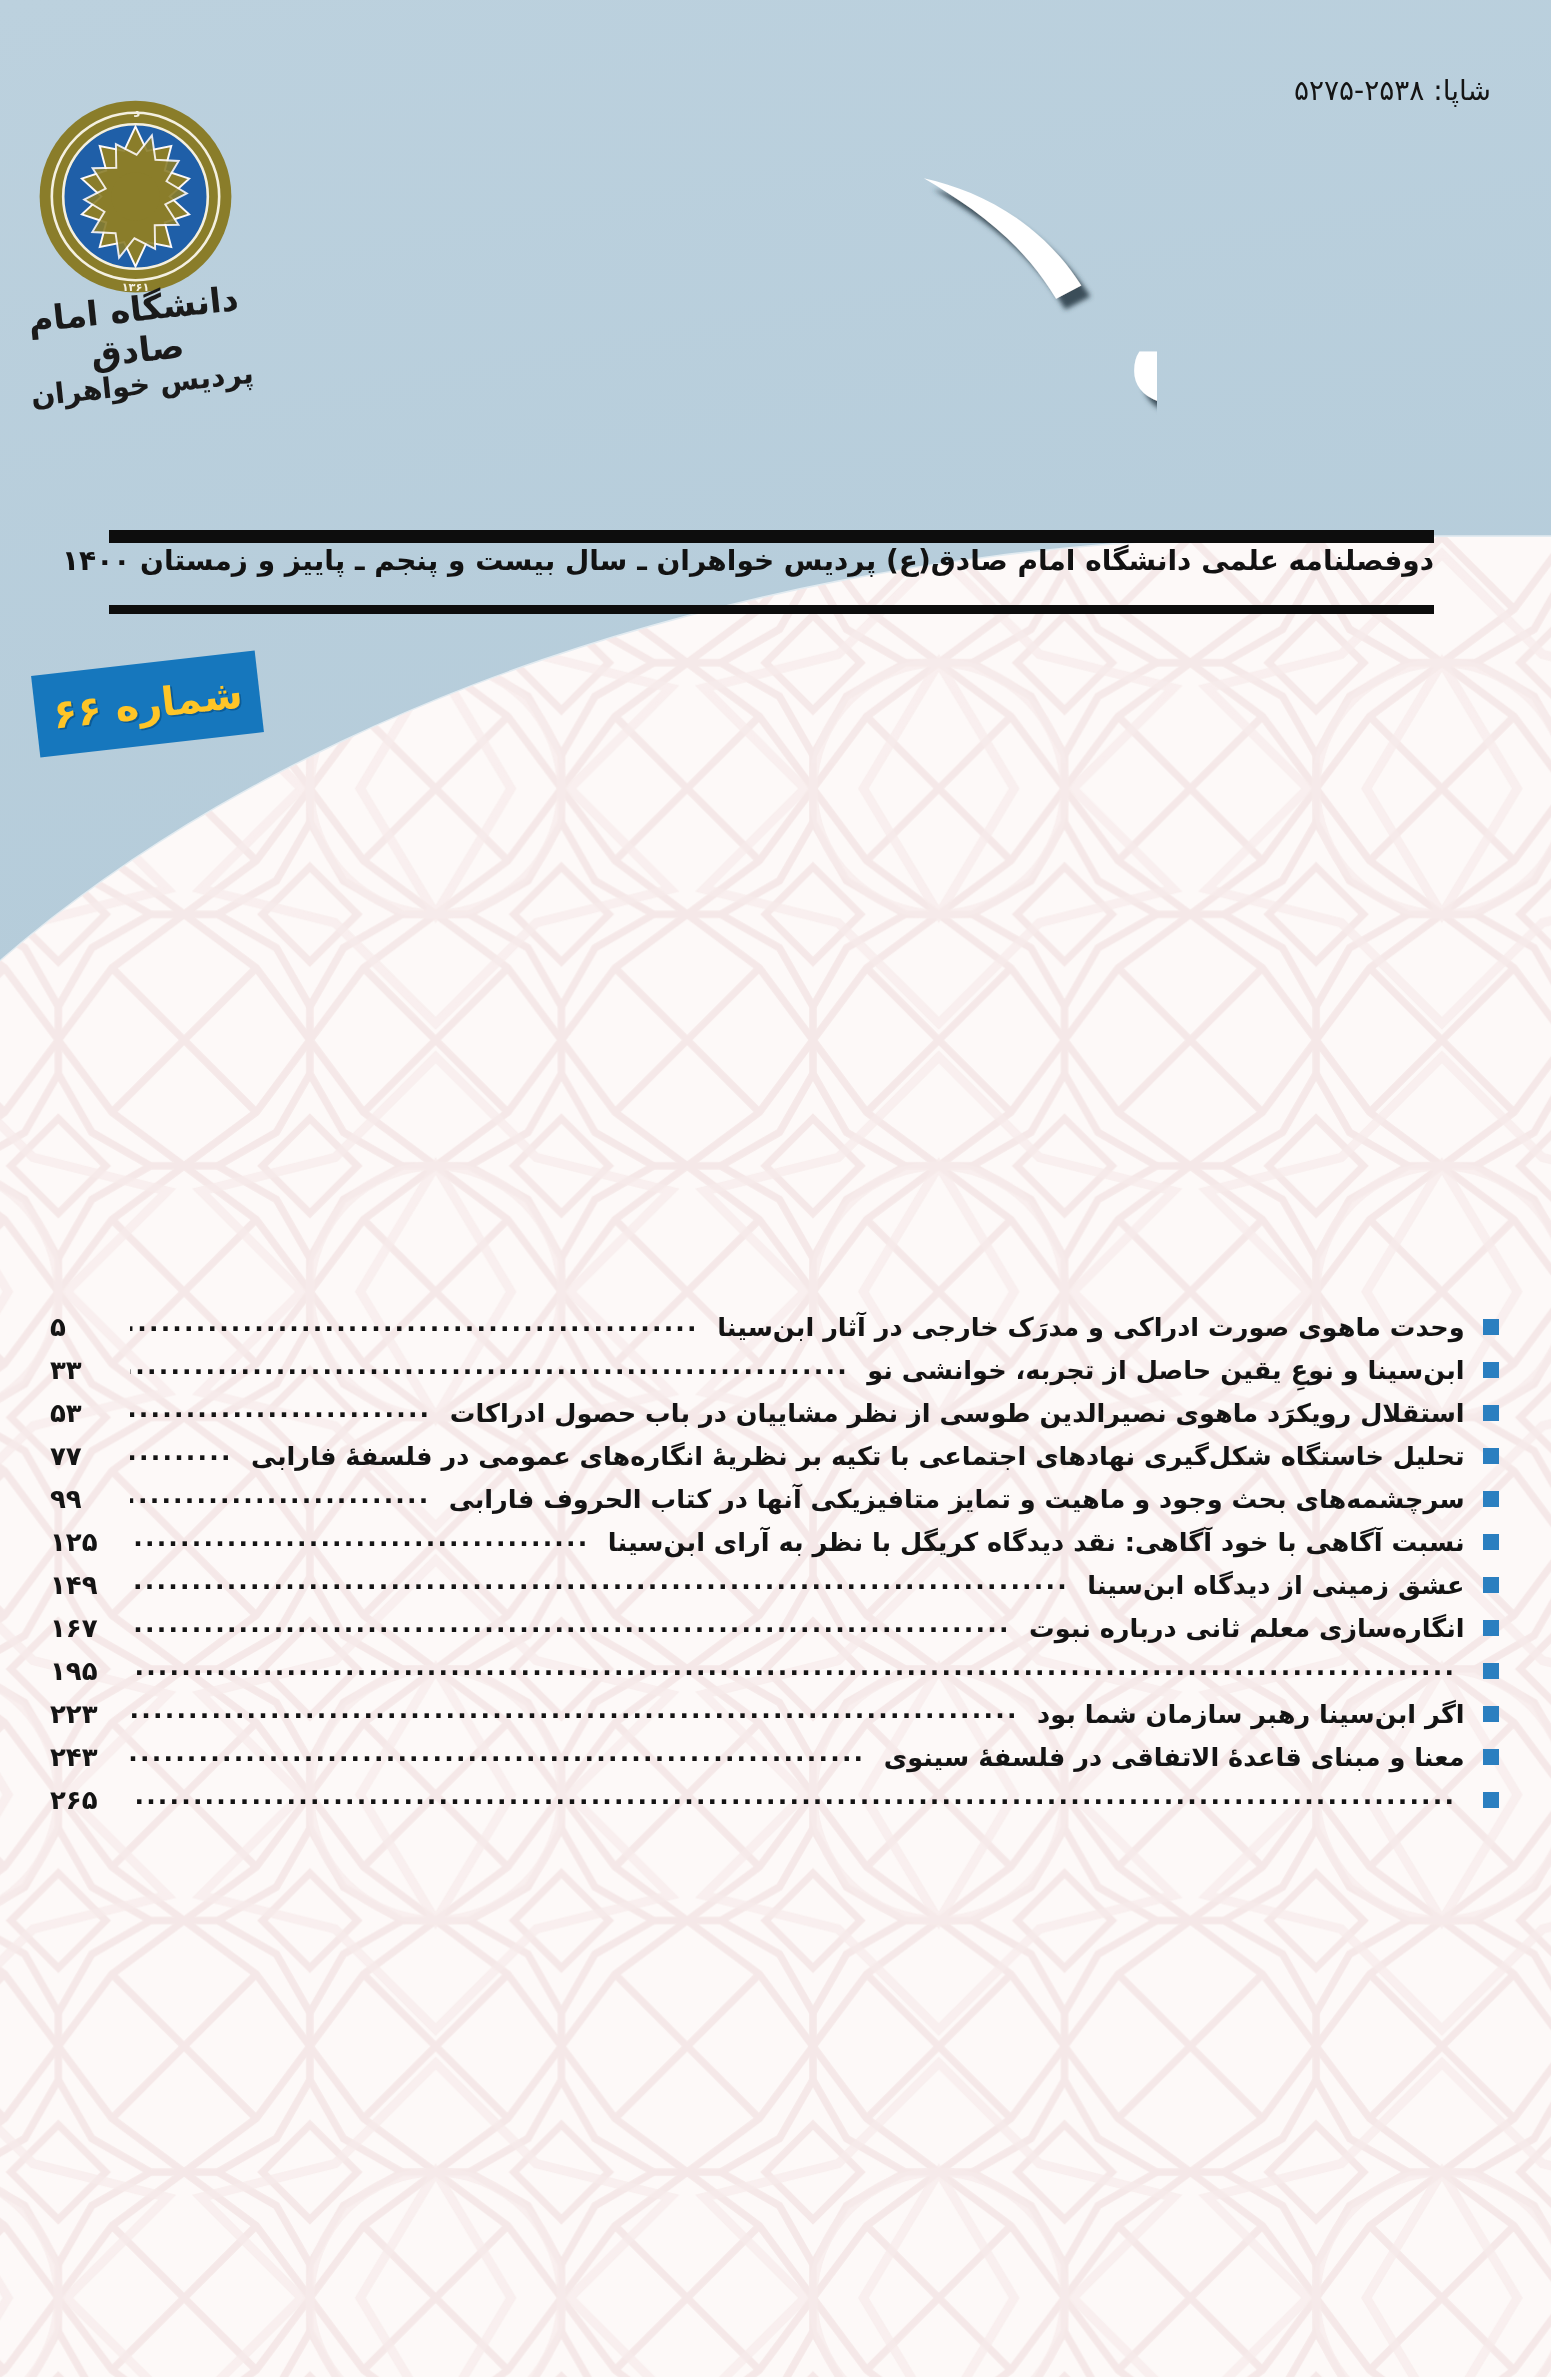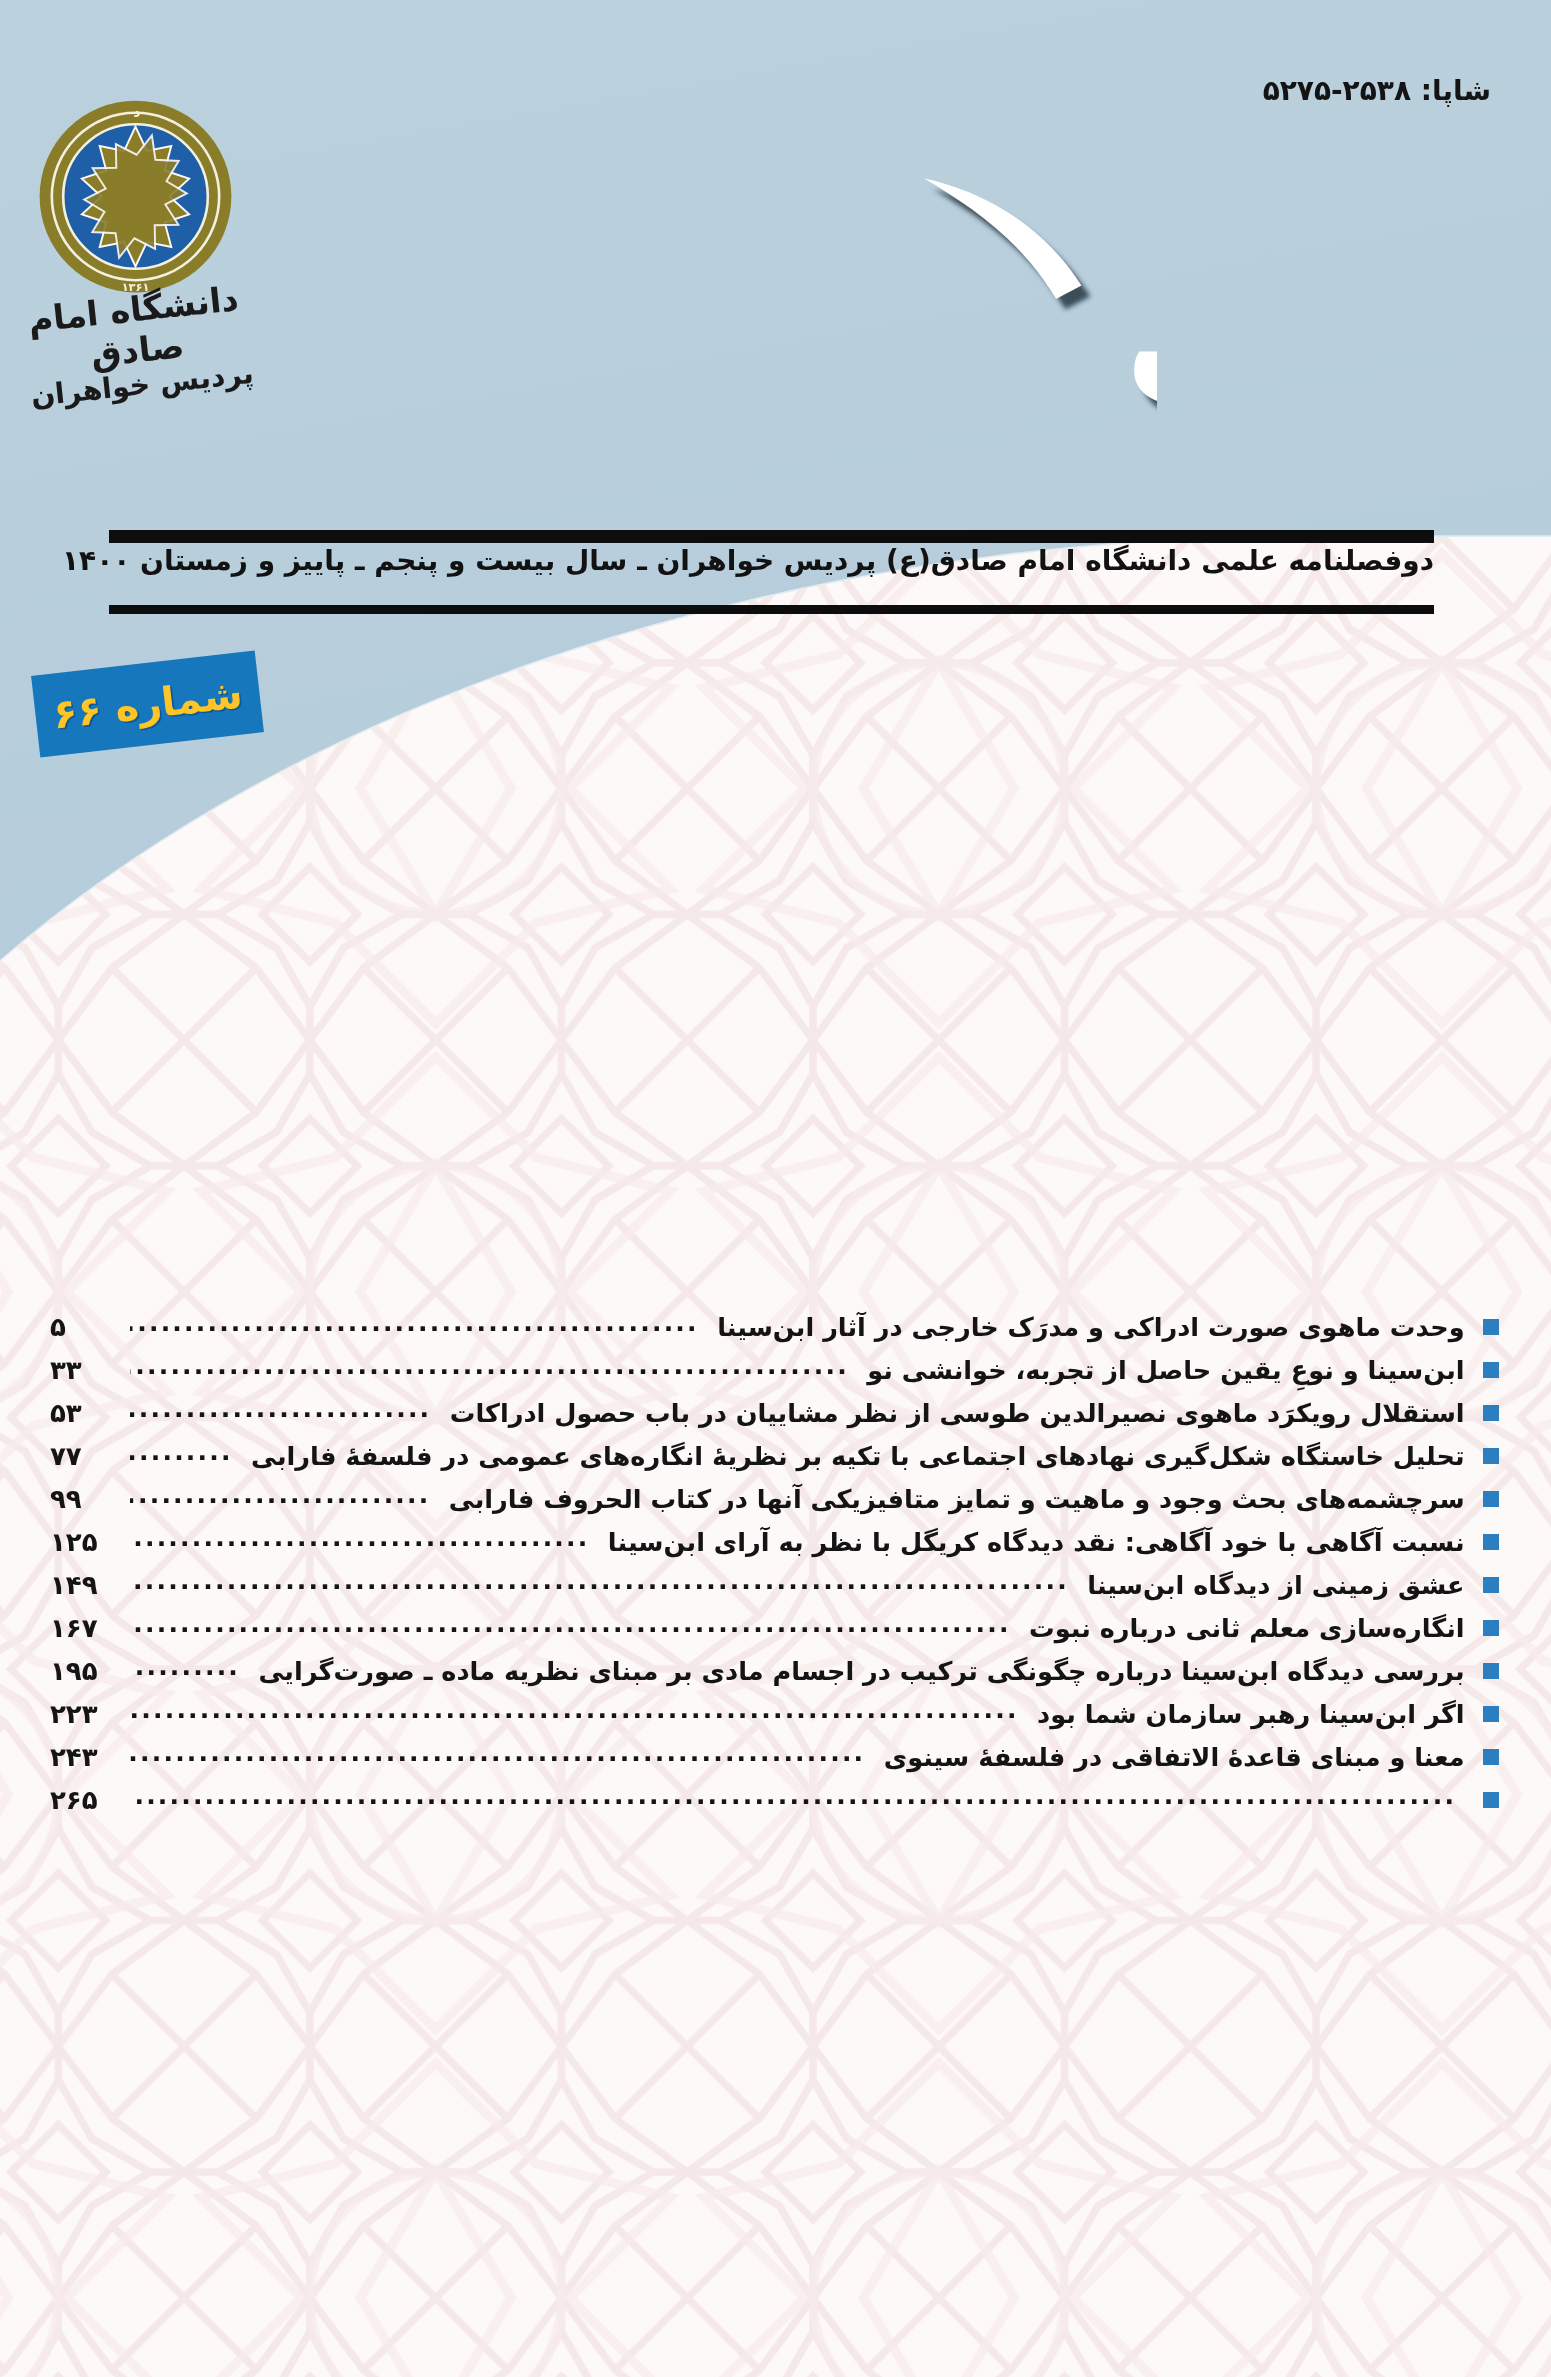--- a/index.html
+++ b/index.html
@@ -30,21 +30,21 @@
   .pattern{
     position:absolute; inset:0;
     opacity:.5;
   }
 
   
   .issn{
     position:absolute;
     top:74px; right:60px;
     font-size:28px;
-    font-weight:700;
+    font-weight:400;
     color:#141414;
     letter-spacing:0.4px;
     direction:rtl;
     margin-left:48px;
   }
 
   
   .logo-block{
     position:absolute;
     top:99px; right:1298px;
@@ -309,21 +309,20 @@
         <span class="toc-page">۱۴۹</span>
       </div>
       <div class="toc-row">
         <span class="bullet"></span>
         <span class="toc-title">انگاره‌سازی معلم ثانی درباره نبوت</span>
         <span class="leader"></span>
         <span class="toc-page">۱۶۷</span>
       </div>
       <div class="toc-row">
         <span class="bullet"></span>
-        <span class="toc-title">بررسی دیدگاه ابن‌سینا درباره چگونگی ترکیب در اجسام مادی بر مبنای نظریه ماده ـ صورت‌گرایی</span>
         <span class="leader"></span>
         <span class="toc-page">۱۹۵</span>
       </div>
       <div class="toc-row">
         <span class="bullet"></span>
         <span class="toc-title">اگر ابن‌سینا رهبر سازمان شما بود</span>
         <span class="leader"></span>
         <span class="toc-page">۲۲۳</span>
       </div>
       <div class="toc-row">

